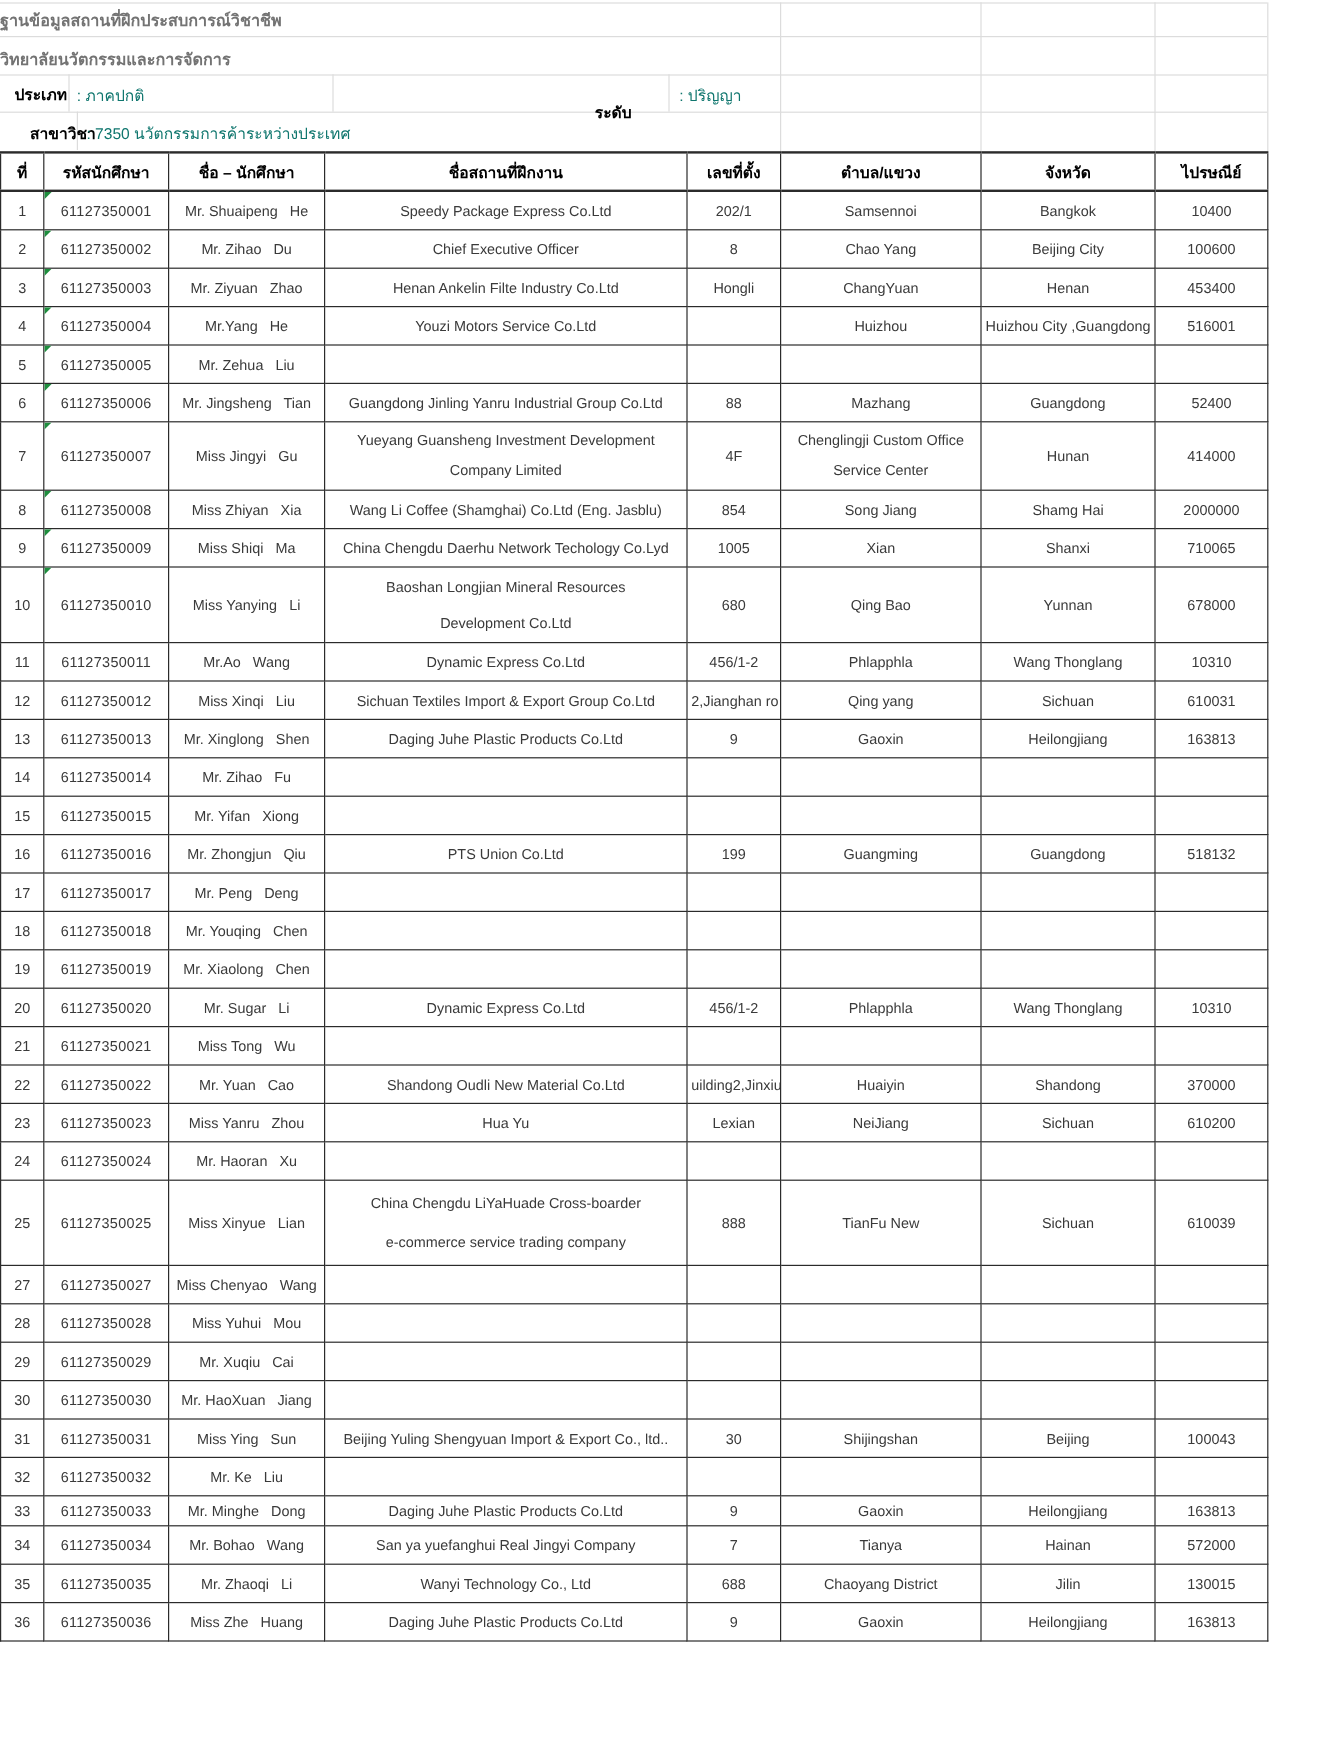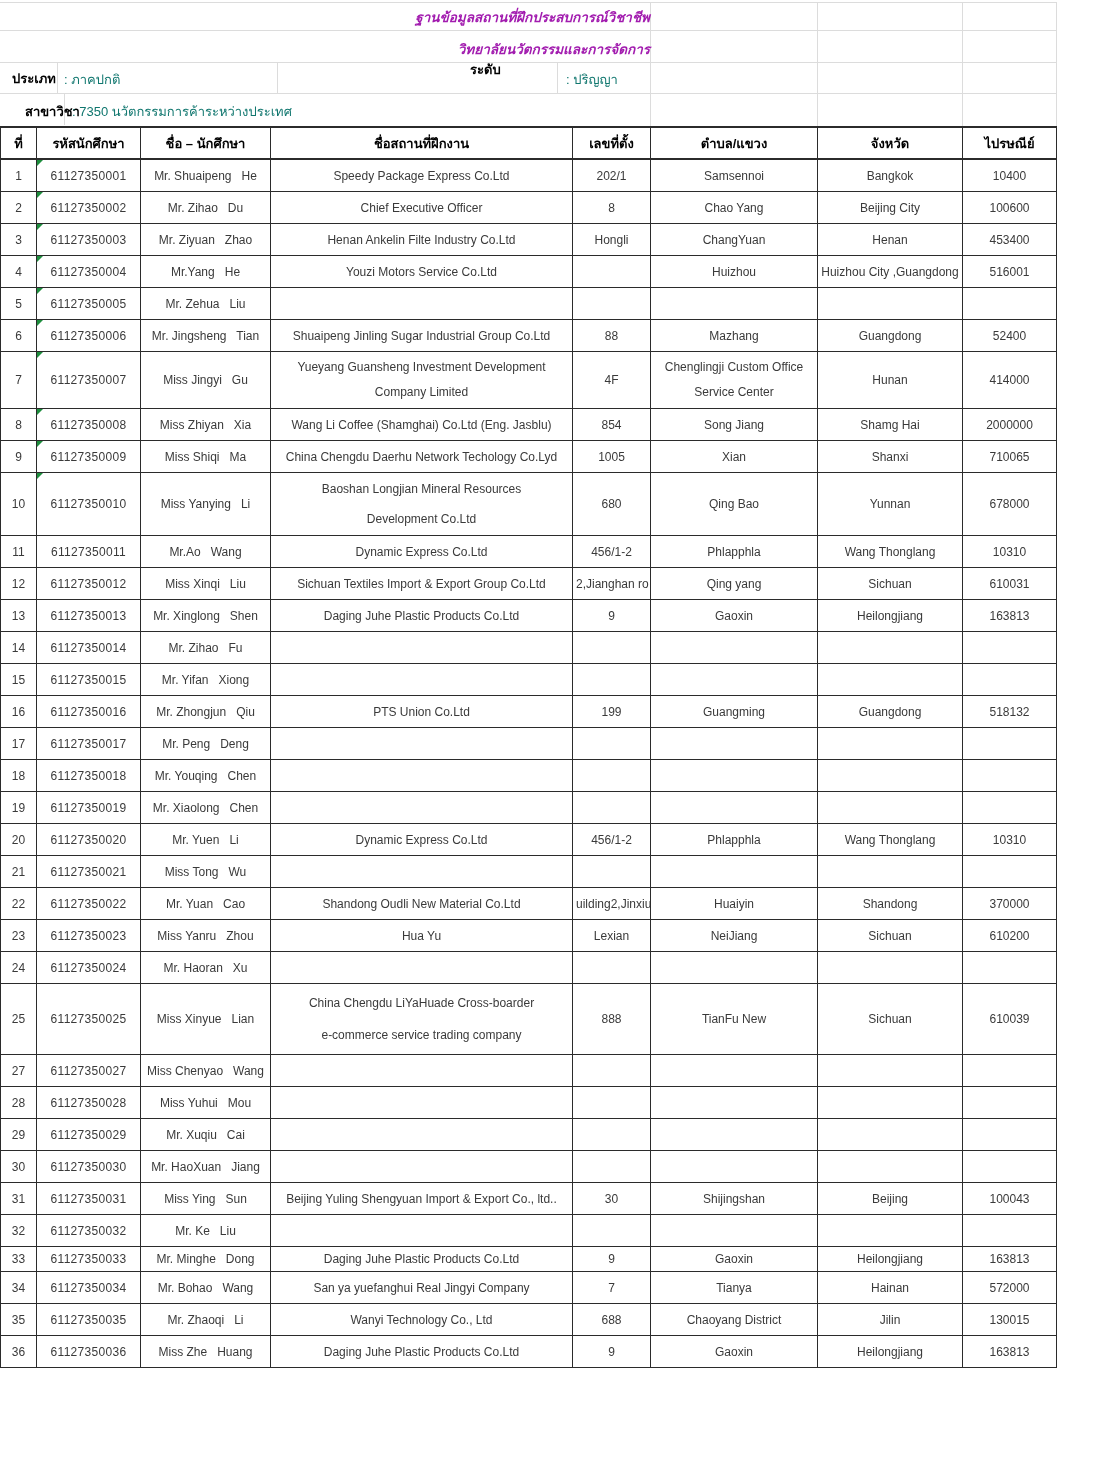--- a/index.html
+++ b/index.html
@@ -6,21 +6,21 @@
   #sheet{
     position:relative;width:1118px;height:1466px;background:#ffffff;
     font-family:"Liberation Sans",sans-serif;color:#3a3a3a;overflow:hidden;
   }
   
   .hl{position:absolute;height:1px;background:#dcdcdc;left:0;width:1056px;}
   .vl{position:absolute;width:1px;background:#dcdcdc;}
   
   .toptext{position:absolute;font-size:13px;white-space:nowrap;color:#0f766e;}
   .bold{font-weight:bold;color:#000;}
-  .title-line{left:0;width:650px;text-align:right;font-weight:bold;color:#a21caf;font-size:13.5px;position:absolute;white-space:nowrap;font-style:italic;}
+  .title-line{left:0;width:650px;text-align:left;font-weight:bold;color:#737373;font-size:13.5px;position:absolute;white-space:nowrap;}
   
   #main-table{position:absolute;top:126px;left:0;border-collapse:collapse;table-layout:fixed;width:1056px;}
   #main-table th,#main-table td{
     border:1px solid #2b2b2b;overflow:hidden;padding:0 3px;
     text-align:center;vertical-align:middle;font-size:12px;
   }
   #main-table th{
     font-size:13px;font-weight:bold;color:#000;height:30px;
     border-top-width:2px;border-bottom-width:2px;background:#fff;
   }
@@ -57,21 +57,21 @@
   <div class="vl" style="left:57px;top:62px;height:31px"></div>
   <div class="vl" style="left:277px;top:62px;height:31px"></div>
   <div class="vl" style="left:557px;top:62px;height:31px"></div>
   <div class="vl" style="left:64px;top:93px;height:32px"></div>
 
   <div class="title-line" style="top:6px">ฐานข้อมูลสถานที่ฝึกประสบการณ์วิชาชีพ</div>
   <div class="title-line" style="top:38px">วิทยาลัยนวัตกรรมและการจัดการ</div>
 
   <div class="toptext bold" style="left:12px;top:68px">ประเภท</div>
   <div class="toptext" style="left:64px;top:69px">: ภาคปกติ</div>
-  <div class="toptext bold" style="left:470px;top:59px;width:82px;text-align:left">ระดับ</div>
+  <div class="toptext bold" style="left:470px;top:83px;width:82px;text-align:center">ระดับ</div>
   <div class="toptext" style="left:566px;top:69px">: ปริญญา</div>
 
   <div class="toptext bold" style="left:25px;top:101px">สาขาวิชา</div>
   <div class="toptext" style="left:72px;top:101px">: 7350 นวัตกรรมการค้าระหว่างประเทศ</div>
 
   <table id="main-table">
     <colgroup>
       <col style="width:36px">
         <col style="width:104px">
         <col style="width:130px">
@@ -141,21 +141,21 @@
       <td class="c-comp"></td>
       <td class="c-addr"></td>
       <td class="c-sub"></td>
       <td class="c-prov"></td>
       <td class="c-post"></td>
     </tr>
         <tr class="std">
       <td class="c-no">6</td>
       <td class="c-id"><span class="tri"></span><span class="idtxt">61127350006</span></td>
       <td class="c-name">Mr. Jingsheng   Tian</td>
-      <td class="c-comp">Shuaipeng Jinling Sugar Industrial Group Co.Ltd</td>
+      <td class="c-comp">Guangdong Jinling Yanru Industrial Group Co.Ltd</td>
       <td class="c-addr">88</td>
       <td class="c-sub">Mazhang</td>
       <td class="c-prov">Guangdong</td>
       <td class="c-post">52400</td>
     </tr>
         <tr class="tall">
       <td class="c-no">7</td>
       <td class="c-id"><span class="tri"></span><span class="idtxt">61127350007</span></td>
       <td class="c-name">Miss Jingyi   Gu</td>
       <td class="c-comp multi">Yueyang Guansheng Investment Development
@@ -283,21 +283,21 @@
       <td class="c-name">Mr. Xiaolong   Chen</td>
       <td class="c-comp"></td>
       <td class="c-addr"></td>
       <td class="c-sub"></td>
       <td class="c-prov"></td>
       <td class="c-post"></td>
     </tr>
         <tr class="std">
       <td class="c-no">20</td>
       <td class="c-id"><span class="idtxt">61127350020</span></td>
-      <td class="c-name">Mr. Yuen   Li</td>
+      <td class="c-name">Mr. Sugar   Li</td>
       <td class="c-comp">Dynamic Express Co.Ltd</td>
       <td class="c-addr">456/1-2</td>
       <td class="c-sub">Phlapphla</td>
       <td class="c-prov">Wang Thonglang</td>
       <td class="c-post">10310</td>
     </tr>
         <tr class="std">
       <td class="c-no">21</td>
       <td class="c-id"><span class="idtxt">61127350021</span></td>
       <td class="c-name">Miss Tong   Wu</td>

